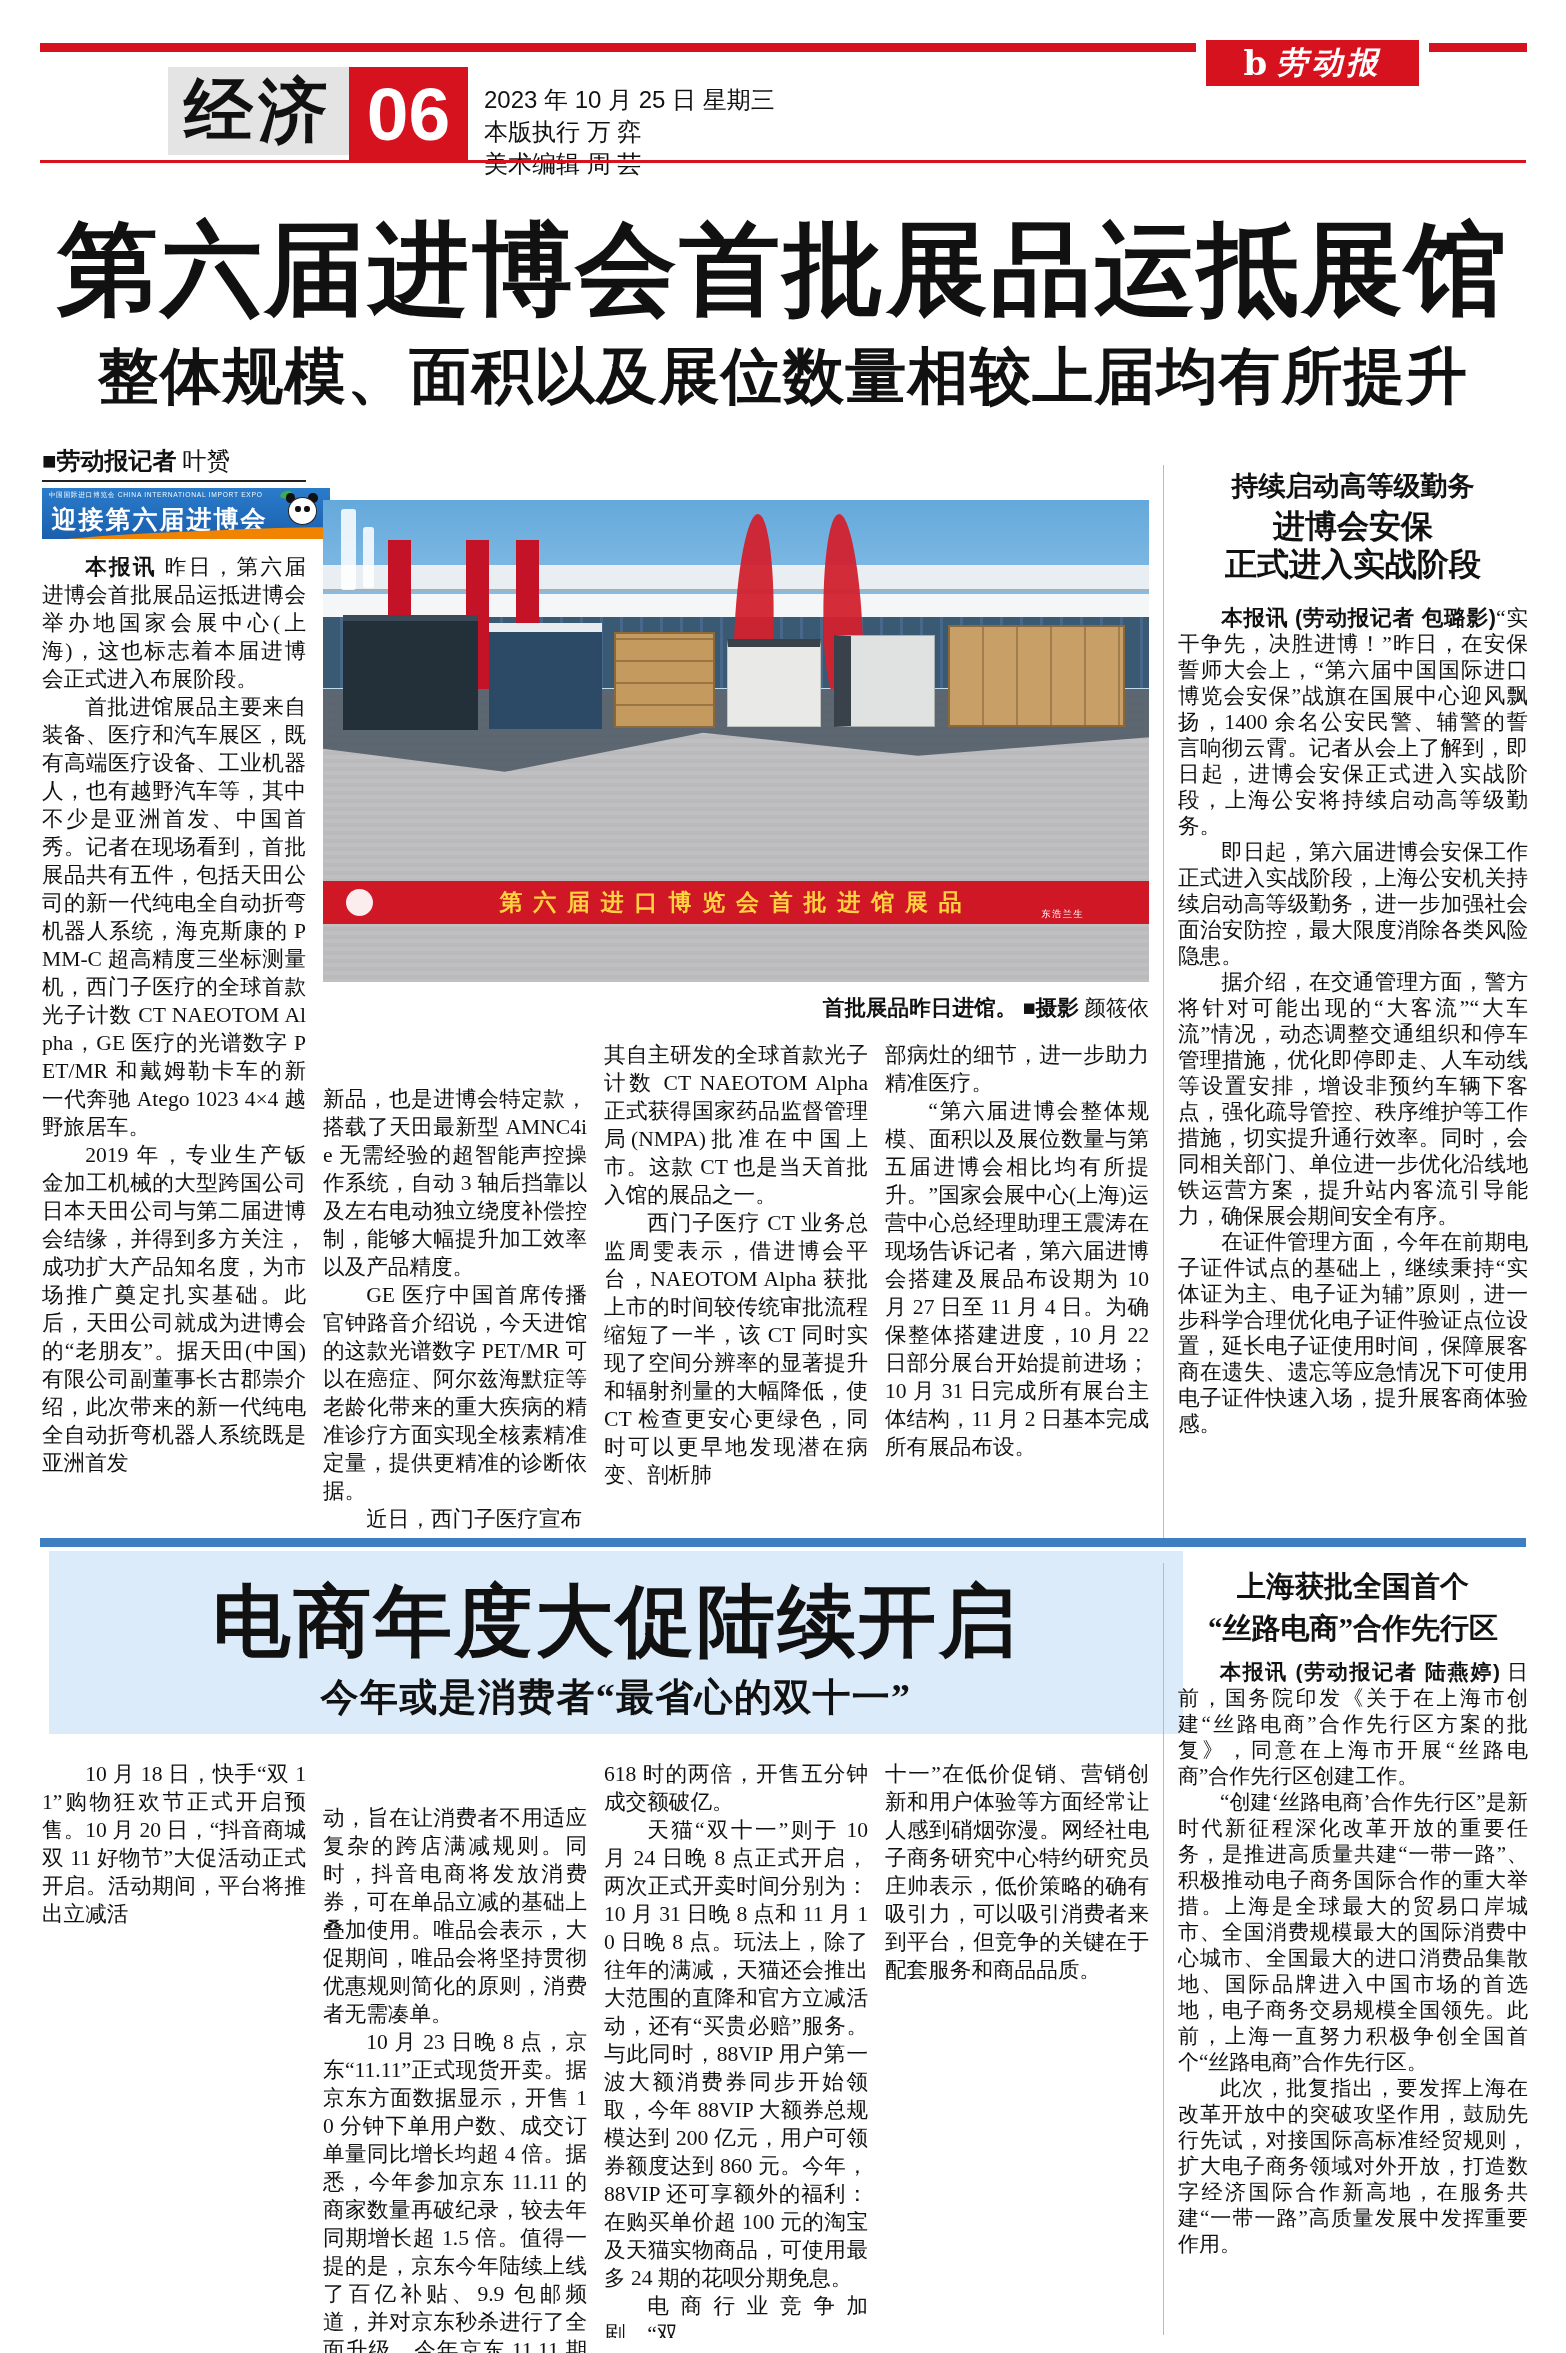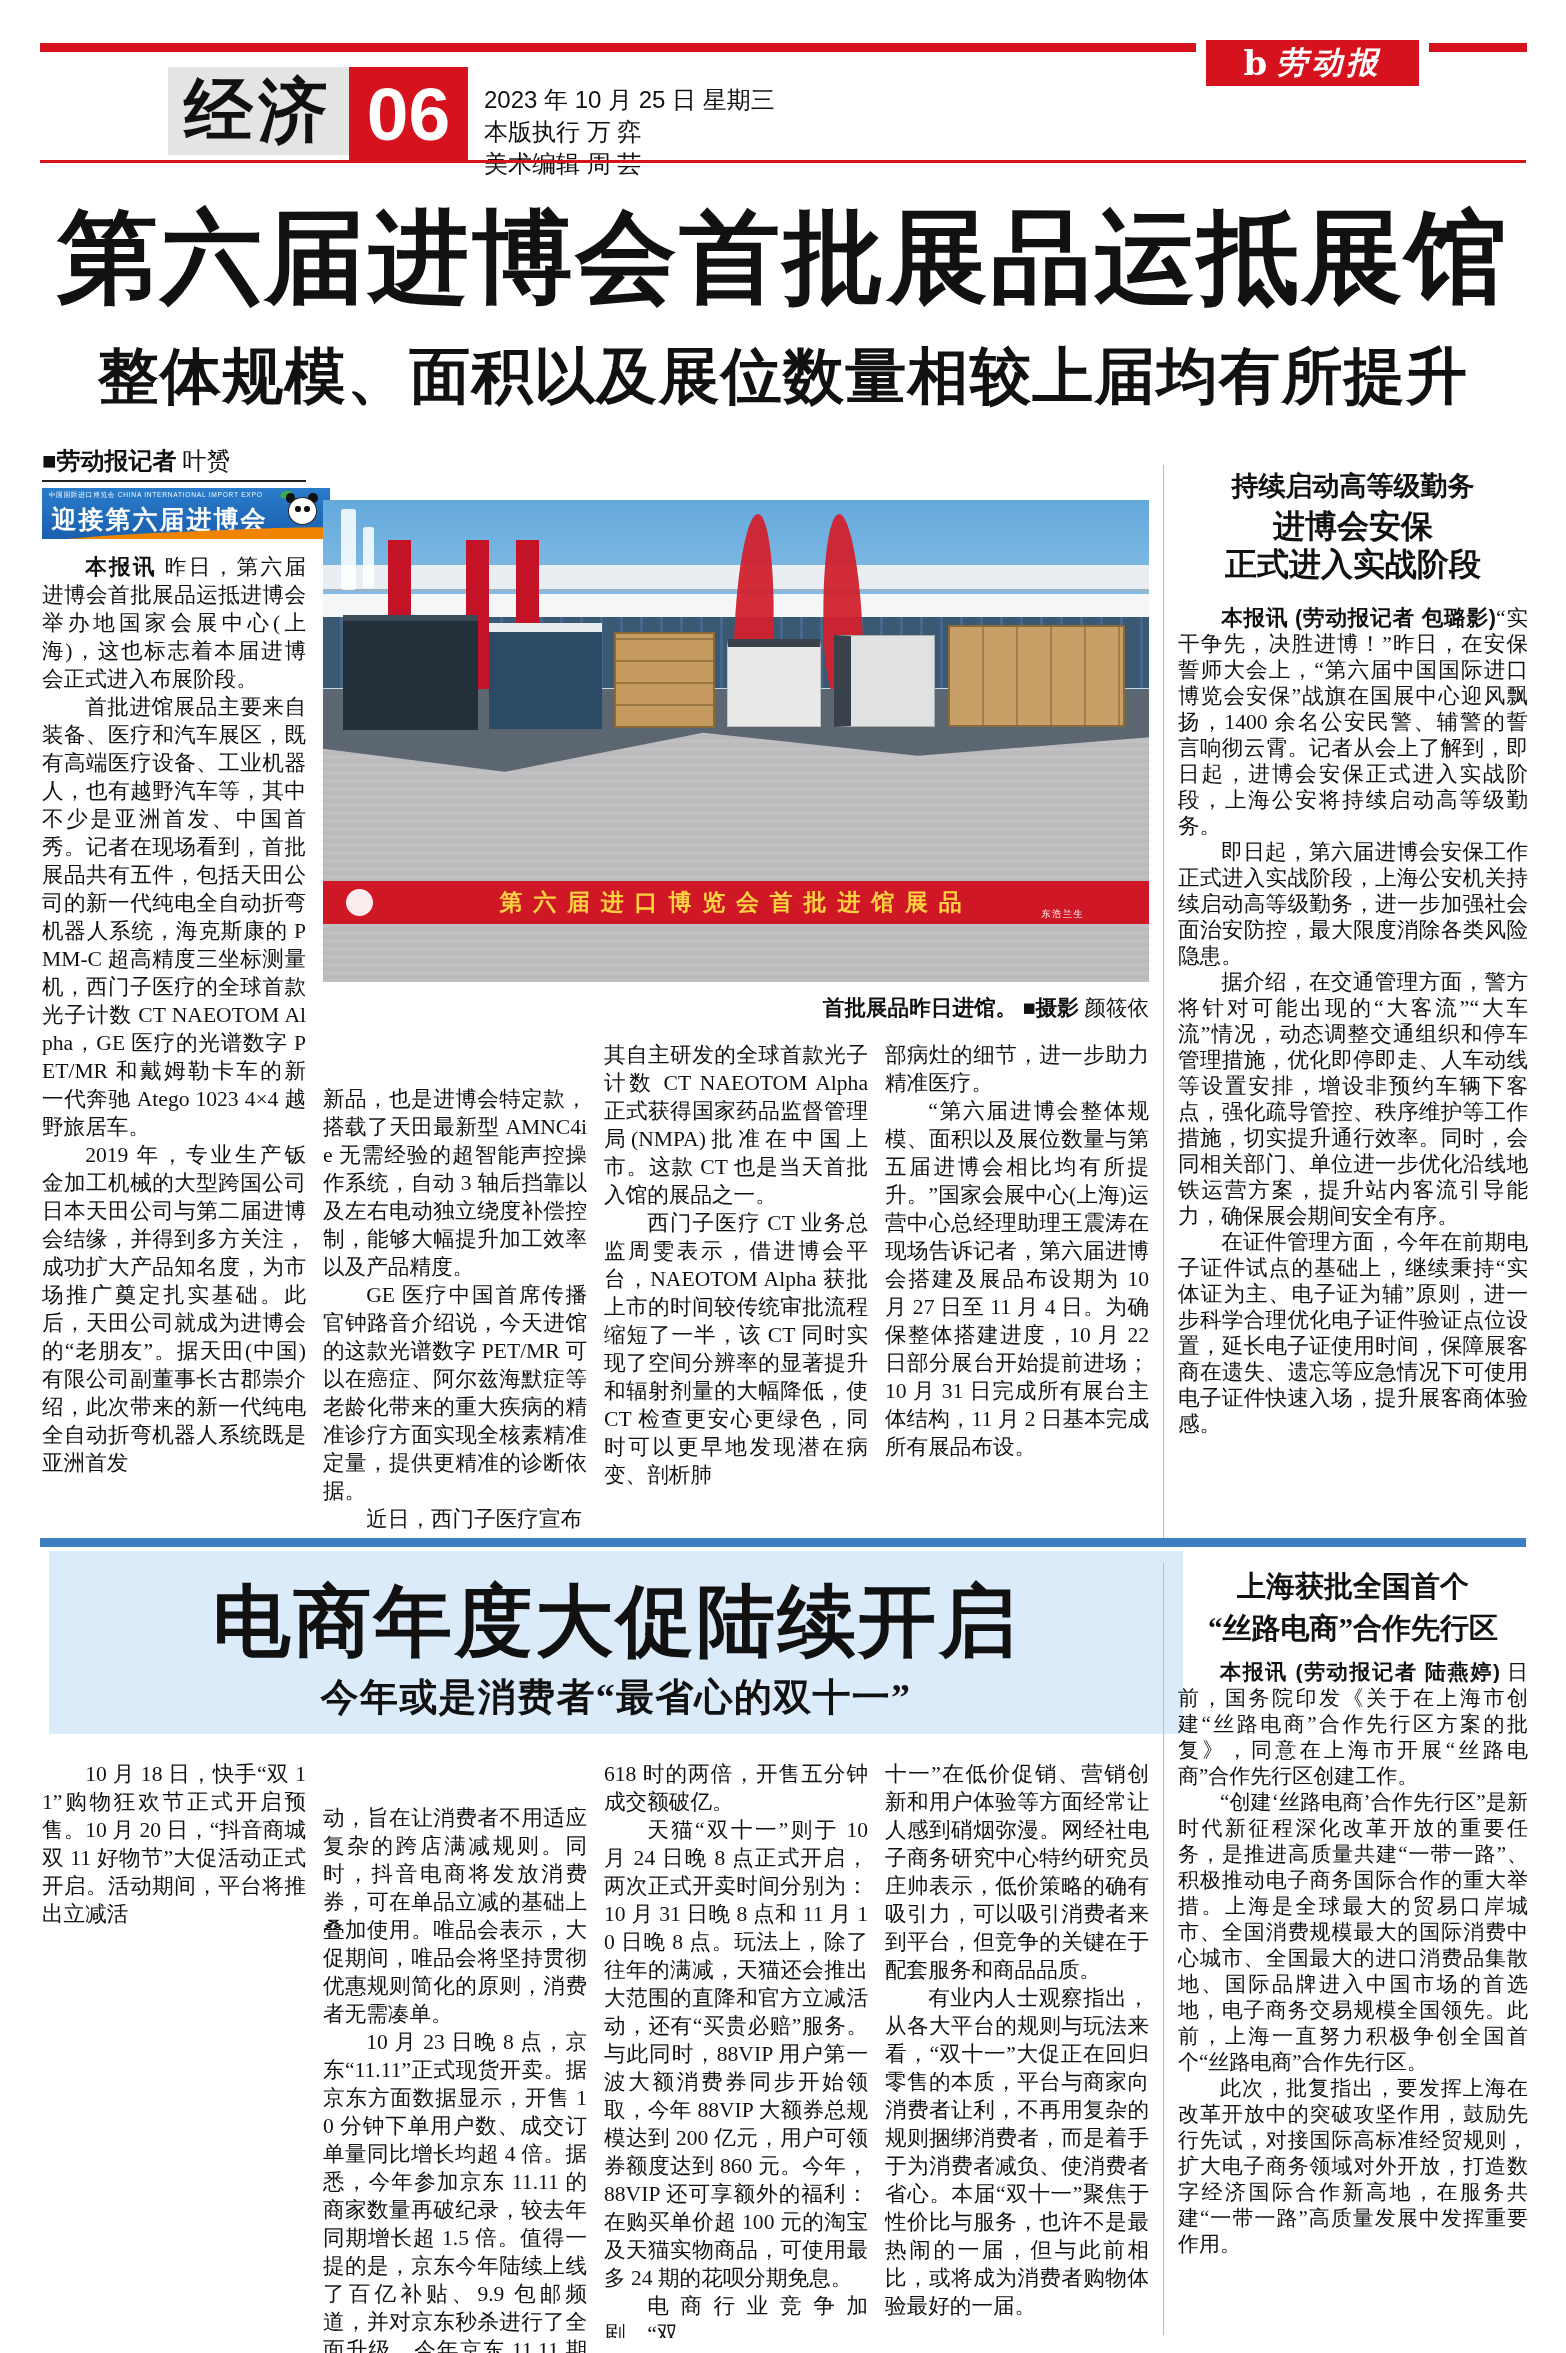--- a/index.html
+++ b/index.html
@@ -15,21 +15,21 @@
   .logo-b{font-size:34px;font-weight:bold;font-family:"DejaVu Serif",serif;background:transparent;}
   .logo-cn{font-size:31px;font-weight:bold;font-style:italic;letter-spacing:4px;}
   .section-box{left:168px;top:67px;width:181px;height:88px;background:#e4e4e4;
     display:flex;align-items:center;justify-content:center;font-size:69px;font-weight:bold;letter-spacing:5.4px;}
   .pagenum-box{left:349px;top:67px;width:119px;height:93px;background:#d7121f;color:#fff;
     display:flex;align-items:center;justify-content:center;font-size:75px;font-weight:bold;font-family:"Liberation Sans","DejaVu Sans",sans-serif;}
   .dateblock{left:484px;top:84px;width:377px;font-size:24px;line-height:32px;font-family:"Liberation Sans","DejaVu Sans",sans-serif;}
   .header-rule{left:40px;top:160px;width:1486px;height:2.7px;background:#d7121f;}
 
   
-  .main-headline{left:40px;top:198px;width:1486px;font-size:101px;font-weight:bold;letter-spacing:2.7px;text-align:center;line-height:1.2;}
+  .main-headline{left:40px;top:210px;width:1486px;font-size:101px;font-weight:bold;letter-spacing:2.7px;text-align:center;line-height:1.2;}
   .sub-headline{left:40px;top:336px;width:1486px;font-size:61px;font-weight:bold;letter-spacing:1.3px;text-align:center;}
 
   
   .para{margin:0;font-size:21.6px;line-height:28px;text-align:justify;text-indent:2em;word-break:break-all;}
   .para.cont{text-indent:0;}
   .lead{font-family:"Liberation Sans","DejaVu Sans",sans-serif;font-weight:bold;}
   .colbox{overflow:hidden;}
   .c1{left:42px;width:264px;}
   .c2{left:323px;width:264px;margin-top:44px;}
   .c3{left:604px;width:264px;}
@@ -222,21 +222,20 @@
   <p class="para cont"><span>动，旨在让消费者不用适应复杂的跨店满减规则。同时，抖音电商将发放消费券，可在单品立减的基础上叠加使用。唯品会表示，大促期间，唯品会将坚持贯彻优惠规则简化的原则，消费者无需凑单。</span></p>
   <p class="para"><span>10 月 23 日晚 8 点，京东“11.11”正式现货开卖。据京东方面数据显示，开售 10 分钟下单用户数、成交订单量同比增长均超 4 倍。据悉，今年参加京东 11.11 的商家数量再破纪录，较去年同期增长超 1.5 倍。值得一提的是，京东今年陆续上线了百亿补贴、9.9 包邮频道，并对京东秒杀进行了全面升级。今年京东 11.11 期间，百亿补贴商品数量达到</span></p>
 </div>
 <div class="abs colbox c3 bottom-col">
   <p class="para cont"><span>618 时的两倍，开售五分钟成交额破亿。</span></p>
   <p class="para"><span>天猫“双十一”则于 10 月 24 日晚 8 点正式开启，两次正式开卖时间分别为：10 月 31 日晚 8 点和 11 月 10 日晚 8 点。玩法上，除了往年的满减，天猫还会推出大范围的直降和官方立减活动，还有“买贵必赔”服务。与此同时，88VIP 用户第一波大额消费券同步开始领取，今年 88VIP 大额券总规模达到 200 亿元，用户可领券额度达到 860 元。今年，88VIP 还可享额外的福利：在购买单价超 100 元的淘宝及天猫实物商品，可使用最多 24 期的花呗分期免息。</span></p>
   <p class="para"><span>电商行业竞争加剧，“双</span></p>
 </div>
 <div class="abs colbox c4 bottom-col">
   <p class="para cont"><span>十一”在低价促销、营销创新和用户体验等方面经常让人感到硝烟弥漫。网经社电子商务研究中心特约研究员庄帅表示，低价策略的确有吸引力，可以吸引消费者来到平台，但竞争的关键在于配套服务和商品品质。</span></p>
-  <p class="para"><span>有业内人士观察指出，从各大平台的规则与玩法来看，“双十一”大促正在回归零售的本质，平台与商家向消费者让利，不再用复杂的规则捆绑消费者，而是着手于为消费者减负、使消费者省心。本届“双十一”聚焦于性价比与服务，也许不是最热闹的一届，但与此前相比，或将成为消费者购物体验最好的一届。</span></p>
 </div>
 
 <div class="abs v-rule vr-bottom"></div>
 <div class="abs silk-headline">
   <div>上海获批全国首个</div>
   <div>“丝路电商”合作先行区</div>
 </div>
 <div class="abs colbox silk-body">
   <p class="para"><b class="lead">本报讯 (劳动报记者 陆燕婷)</b><span> 日前，国务院印发《关于在上海市创建“丝路电商”合作先行区方案的批复》，同意在上海市开展“丝路电商”合作先行区创建工作。</span></p>
   <p class="para"><span>“创建‘丝路电商’合作先行区”是新时代新征程深化改革开放的重要任务，是推进高质量共建“一带一路”、积极推动电子商务国际合作的重大举措。上海是全球最大的贸易口岸城市、全国消费规模最大的国际消费中心城市、全国最大的进口消费品集散地、国际品牌进入中国市场的首选地，电子商务交易规模全国领先。此前，上海一直努力积极争创全国首个“丝路电商”合作先行区。</span></p>

